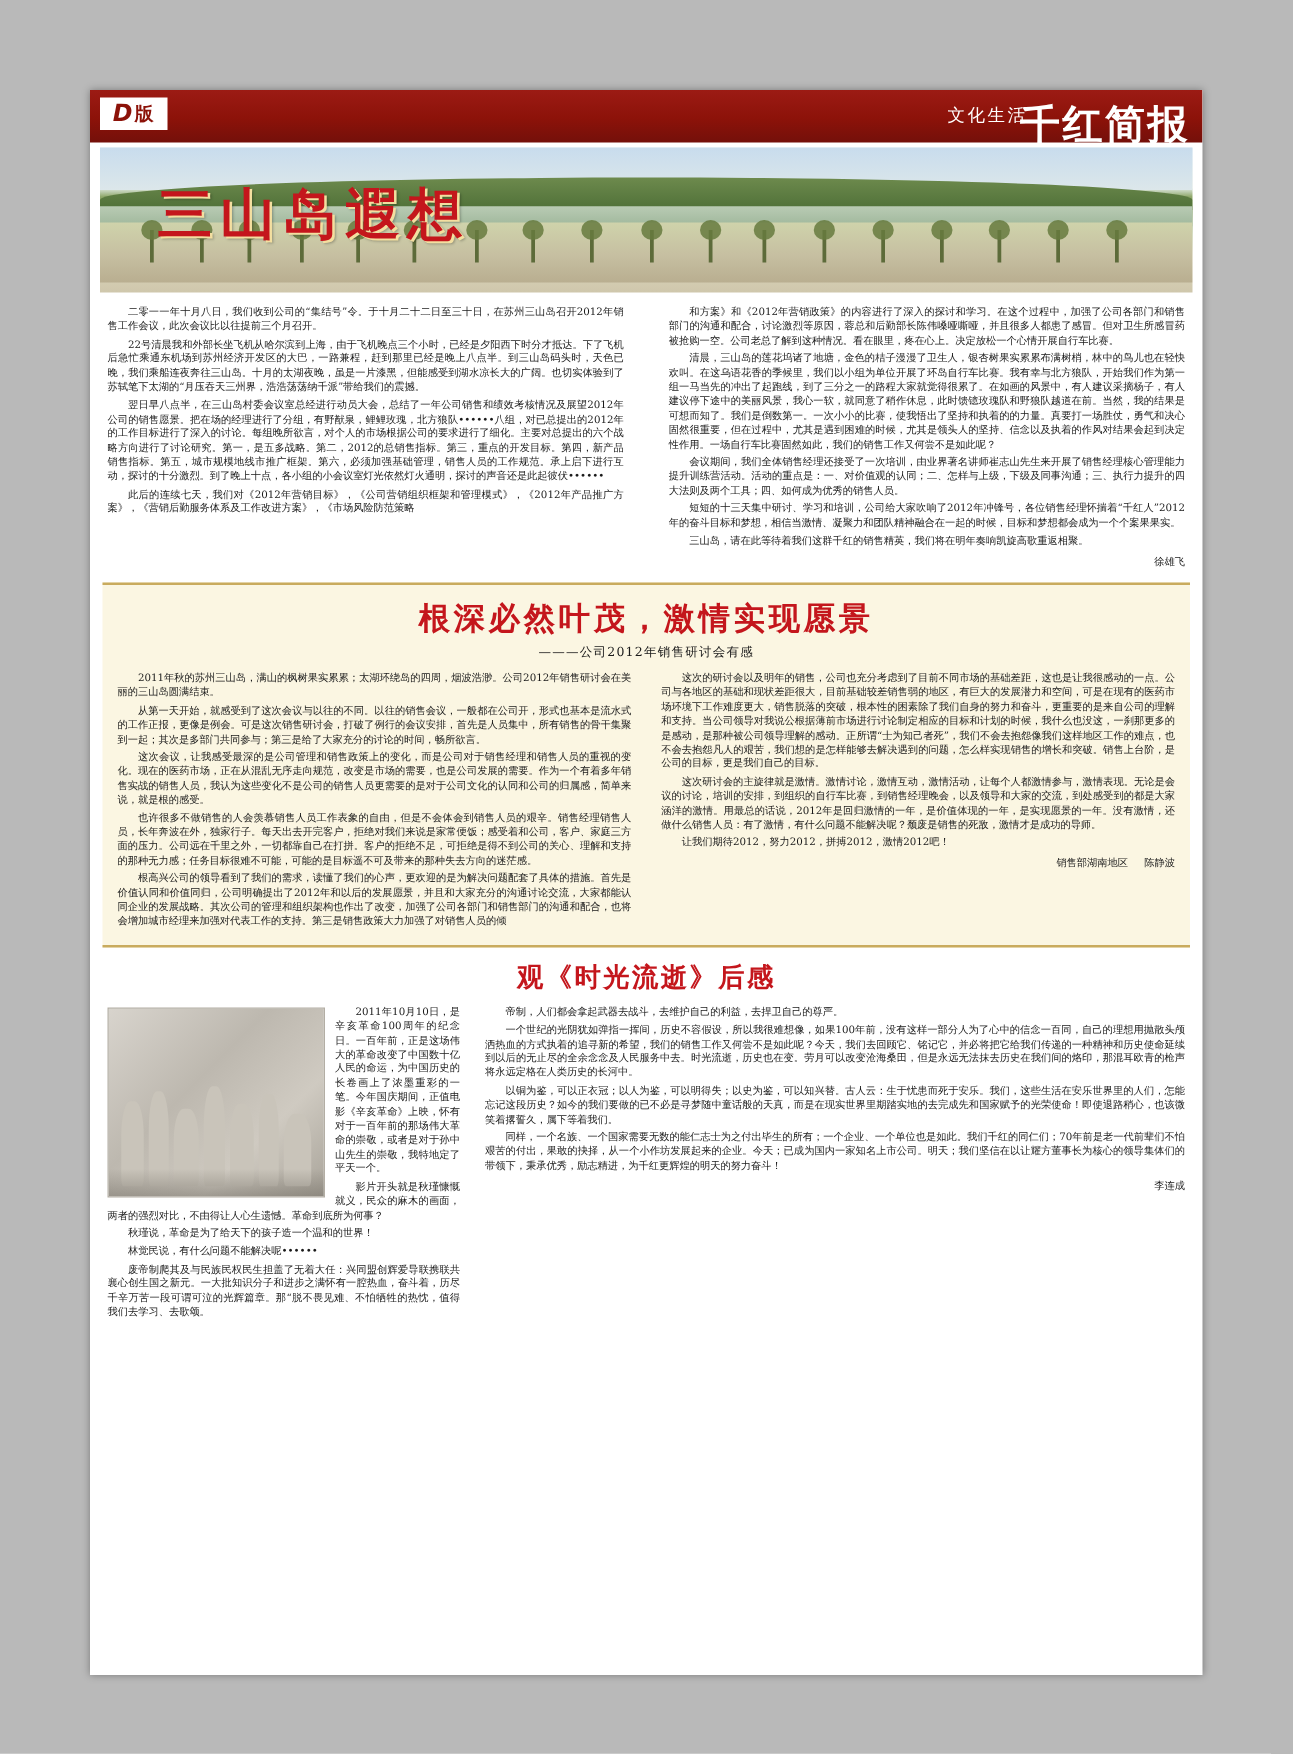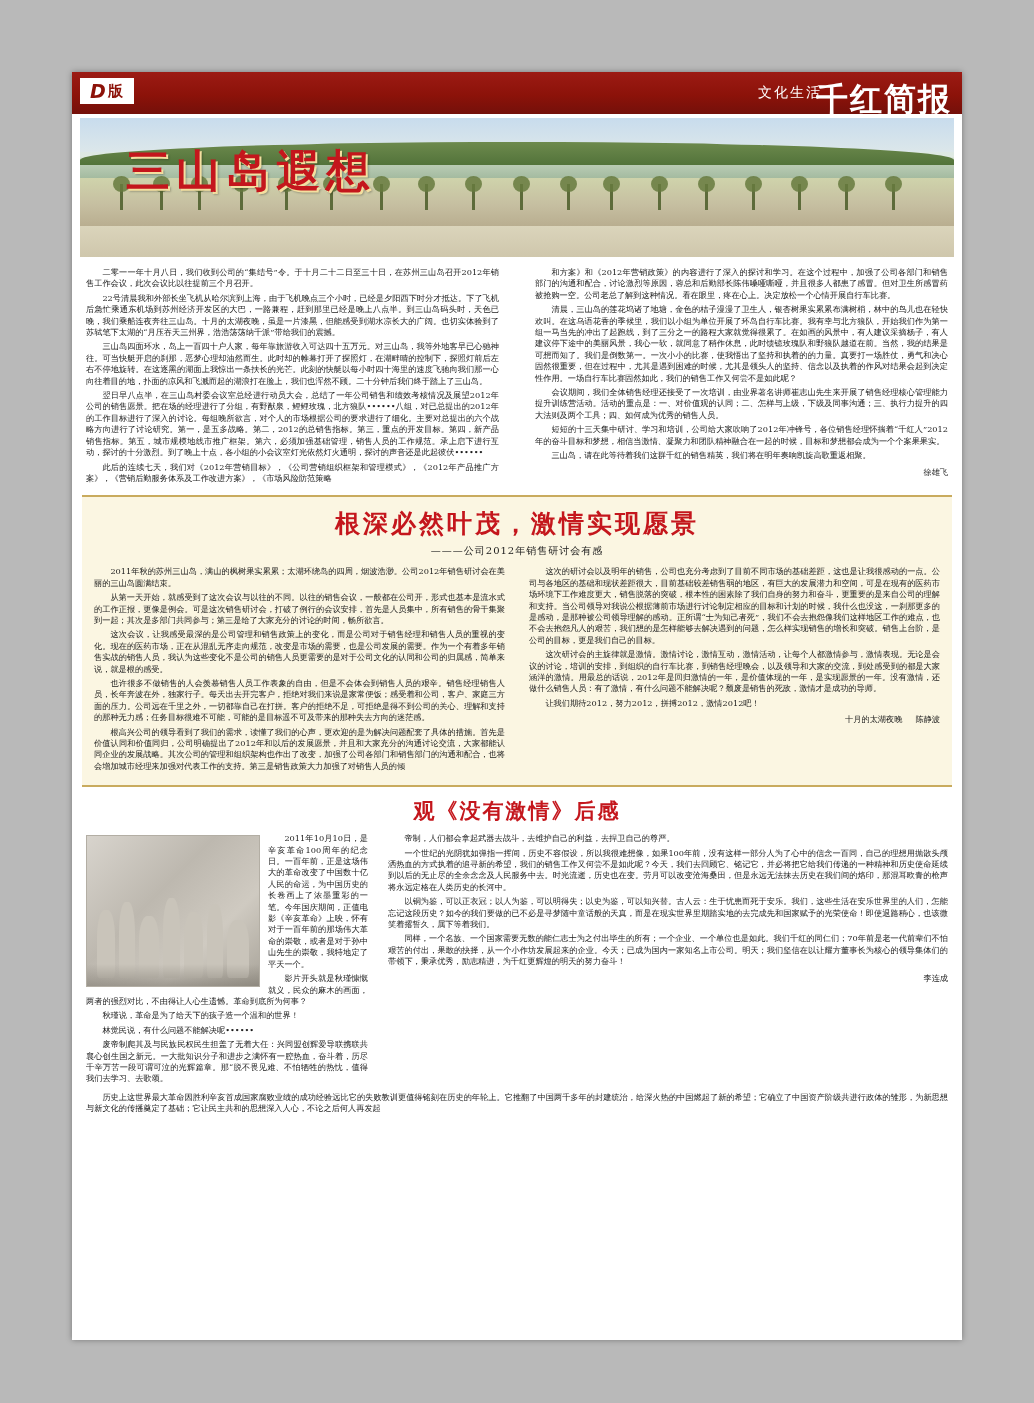--- a/index.html
+++ b/index.html
@@ -33,21 +33,21 @@
   .masthead .section{
     position:absolute;right:140px;top:12px;
     font-size:14px;letter-spacing:2px;
   }
   .masthead .paper{
     position:absolute;right:10px;top:6px;
     font-size:32px;font-weight:bold;letter-spacing:2px;
   }
   
   .hero{
-    position:relative;height:139px;margin:4px 8px 0 8px;
+    position:relative;height:116px;margin:4px 8px 0 8px;
     background:linear-gradient(180deg,#cfe3ef 0%,#dfe9e2 28%,#8fa76a 34%,#6f8d4e 44%,#b8c79a 60%,#dcd6bd 75%,#cfc7ac 100%);
     overflow:hidden;
   }
   .hero .sky{position:absolute;left:0;top:0;width:100%;height:34px;
     background:linear-gradient(180deg,#c8dced 0%,#dce7ea 100%);}
   .hero .ridge{position:absolute;left:0;top:24px;width:100%;height:26px;
     background:linear-gradient(180deg,#6d8a4d 0%,#4f7038 100%);
     border-radius:50% 50% 0 0 / 18px 18px 0 0;}
   .hero .water{position:absolute;left:0;top:47px;width:100%;height:16px;
     background:linear-gradient(180deg,#b9cbb4 0%,#9fb79b 100%);}
@@ -161,21 +161,20 @@
         <i style="left:765px"></i>
         <i style="left:812px"></i>
     </div>
     <div class="hero-title">三山岛遐想</div>
   </div>
 
   <div class="article1">
     <div class="col">
       <p class="cn">二零一一年十月八日，我们收到公司的“集结号”令。于十月二十二日至三十日，在苏州三山岛召开2012年销售工作会议，此次会议比以往提前三个月召开。</p>
       <p class="cn">22号清晨我和外部长坐飞机从哈尔滨到上海，由于飞机晚点三个小时，已经是夕阳西下时分才抵达。下了飞机后急忙乘通东机场到苏州经济开发区的大巴，一路兼程，赶到那里已经是晚上八点半。到三山岛码头时，天色已晚，我们乘船连夜奔往三山岛。十月的太湖夜晚，虽是一片漆黑，但能感受到湖水凉长大的广阔。也切实体验到了苏轼笔下太湖的“月压吞天三州界，浩浩荡荡纳千派”带给我们的震撼。</p>
-      <p class="cn">三山岛四面环水，岛上一百四十户人家，每年靠旅游收入可达四十五万元。对三山岛，我等外地客早已心驰神往。可当快艇开启的刹那，恶梦心理却油然而生。此时却的帷幕打开了探照灯，在湖畔晴的控制下，探照灯前后左右不停地旋转。在这逐黑的湖面上我惊出一条扶长的光芒。此刻的快艇以每小时四十海里的速度飞驰向我们那一心向往着目的地，扑面的凉风和飞溅而起的湖浪打在脸上，我们也浑然不顾。二十分钟后我们终于踏上了三山岛。</p>
       <p class="cn">翌日早八点半，在三山岛村委会议室总经进行动员大会，总结了一年公司销售和绩效考核情况及展望2012年公司的销售愿景。把在场的经理进行了分组，有野猷泉，鲤鲤玫瑰，北方狼队••••••八组，对已总提出的2012年的工作目标进行了深入的讨论。每组晚所欲言，对个人的市场根据公司的要求进行了细化。主要对总提出的六个战略方向进行了讨论研究。第一，是五多战略。第二，2012的总销售指标。第三，重点的开发目标。第四，新产品销售指标。第五，城市规模地线市推广框架。第六，必须加强基础管理，销售人员的工作规范。承上启下进行互动，探讨的十分激烈。到了晚上十点，各小组的小会议室灯光依然灯火通明，探讨的声音还是此起彼伏••••••</p>
       <p class="cn">此后的连续七天，我们对《2012年营销目标》，《公司营销组织框架和管理模式》，《2012年产品推广方案》，《营销后勤服务体系及工作改进方案》，《市场风险防范策略</p>
     </div>
     <div class="col">
       <p class="cn">和方案》和《2012年营销政策》的内容进行了深入的探讨和学习。在这个过程中，加强了公司各部门和销售部门的沟通和配合，讨论激烈等原因，蓉总和后勤部长陈伟嗓哑嘶哑，并且很多人都患了感冒。但对卫生所感冒药被抢购一空。公司老总了解到这种情况。看在眼里，疼在心上。决定放松一个心情开展自行车比赛。</p>
       <p class="cn">清晨，三山岛的莲花坞诸了地塘，金色的桔子漫漫了卫生人，银杏树果实累累布满树梢，林中的鸟儿也在轻快欢叫。在这乌语花香的季候里，我们以小组为单位开展了环岛自行车比赛。我有幸与北方狼队，开始我们作为第一组一马当先的冲出了起跑线，到了三分之一的路程大家就觉得很累了。在如画的风景中，有人建议采摘杨子，有人建议停下途中的美丽风景，我心一软，就同意了稍作休息，此时馈镱玫瑰队和野狼队越道在前。当然，我的结果是可想而知了。我们是倒数第一。一次小小的比赛，使我悟出了坚持和执着的的力量。真要打一场胜仗，勇气和决心固然很重要，但在过程中，尤其是遇到困难的时候，尤其是领头人的坚持、信念以及执着的作风对结果会起到决定性作用。一场自行车比赛固然如此，我们的销售工作又何尝不是如此呢？</p>
       <p class="cn">会议期间，我们全体销售经理还接受了一次培训，由业界著名讲师崔志山先生来开展了销售经理核心管理能力提升训练营活动。活动的重点是：一、对价值观的认同；二、怎样与上级，下级及同事沟通；三、执行力提升的四大法则及两个工具；四、如何成为优秀的销售人员。</p>
       <p class="cn">短短的十三天集中研讨、学习和培训，公司给大家吹响了2012年冲锋号，各位销售经理怀揣着“千红人”2012年的奋斗目标和梦想，相信当激情、凝聚力和团队精神融合在一起的时候，目标和梦想都会成为一个个案果果实。</p>
       <p class="cn">三山岛，请在此等待着我们这群千红的销售精英，我们将在明年奏响凯旋高歌重返相聚。</p>
       <p class="cn sign">徐雄飞</p>
@@ -191,30 +190,30 @@
         <p class="cn">从第一天开始，就感受到了这次会议与以往的不同。以往的销售会议，一般都在公司开，形式也基本是流水式的工作正报，更像是例会。可是这次销售研讨会，打破了例行的会议安排，首先是人员集中，所有销售的骨干集聚到一起；其次是多部门共同参与；第三是给了大家充分的讨论的时间，畅所欲言。</p>
         <p class="cn">这次会议，让我感受最深的是公司管理和销售政策上的变化，而是公司对于销售经理和销售人员的重视的变化。现在的医药市场，正在从混乱无序走向规范，改变是市场的需要，也是公司发展的需要。作为一个有着多年销售实战的销售人员，我认为这些变化不是公司的销售人员更需要的是对于公司文化的认同和公司的归属感，简单来说，就是根的感受。</p>
         <p class="cn">也许很多不做销售的人会羡慕销售人员工作表象的自由，但是不会体会到销售人员的艰辛。销售经理销售人员，长年奔波在外，独家行子。每天出去开完客户，拒绝对我们来说是家常便饭；感受着和公司，客户、家庭三方面的压力。公司远在千里之外，一切都靠自己在打拼。客户的拒绝不足，可拒绝是得不到公司的关心、理解和支持的那种无力感；任务目标很难不可能，可能的是目标遥不可及带来的那种失去方向的迷茫感。</p>
         <p class="cn">根高兴公司的领导看到了我们的需求，读懂了我们的心声，更欢迎的是为解决问题配套了具体的措施。首先是价值认同和价值同归，公司明确提出了2012年和以后的发展愿景，并且和大家充分的沟通讨论交流，大家都能认同企业的发展战略。其次公司的管理和组织架构也作出了改变，加强了公司各部门和销售部门的沟通和配合，也将会增加城市经理来加强对代表工作的支持。第三是销售政策大力加强了对销售人员的倾</p>
       </div>
       <div class="col">
         <p class="cn">这次的研讨会以及明年的销售，公司也充分考虑到了目前不同市场的基础差距，这也是让我很感动的一点。公司与各地区的基础和现状差距很大，目前基础较差销售弱的地区，有巨大的发展潜力和空间，可是在现有的医药市场环境下工作难度更大，销售脱落的突破，根本性的困素除了我们自身的努力和奋斗，更重要的是来自公司的理解和支持。当公司领导对我说公根据薄前市场进行讨论制定相应的目标和计划的时候，我什么也没这，一刹那更多的是感动，是那种被公司领导理解的感动。正所谓“士为知己者死”，我们不会去抱怨像我们这样地区工作的难点，也不会去抱怨凡人的艰苦，我们想的是怎样能够去解决遇到的问题，怎么样实现销售的增长和突破。销售上台阶，是公司的目标，更是我们自己的目标。</p>
         <p class="cn">这次研讨会的主旋律就是激情。激情讨论，激情互动，激情活动，让每个人都激情参与，激情表现。无论是会议的讨论，培训的安排，到组织的自行车比赛，到销售经理晚会，以及领导和大家的交流，到处感受到的都是大家涵洋的激情。用最总的话说，2012年是回归激情的一年，是价值体现的一年，是实现愿景的一年。没有激情，还做什么销售人员：有了激情，有什么问题不能解决呢？颓废是销售的死敌，激情才是成功的导师。</p>
         <p class="cn">让我们期待2012，努力2012，拼搏2012，激情2012吧！</p>
         <p class="cn sign">
-          <span>十月的太湖夜晚</span>
+          <span>销售部湖南地区</span>
           &nbsp;&nbsp;&nbsp;
           <span>陈静波</span>
         </p>
       </div>
     </div>
   </div>
 
   <div class="article3">
-    <h2>观《没有激情》后感</h2>
+    <h2>观《时光流逝》后感</h2>
     <div class="a3grid">
       <div class="a3left">
         <div class="photo">
           <span class="fig" style="left:10px;width:18px;height:68px;"></span>
           <span class="fig" style="left:32px;width:16px;height:76px;"></span>
           <span class="fig" style="left:52px;width:20px;height:62px;"></span>
           <span class="fig" style="left:76px;width:17px;height:80px;"></span>
           <span class="fig" style="left:97px;width:19px;height:66px;"></span>
           <span class="fig" style="left:120px;width:16px;height:74px;"></span>
           <span class="fig" style="left:140px;width:22px;height:58px;"></span>
@@ -226,18 +225,15 @@
         <p class="cn">废帝制爬其及与民族民权民生担盖了无着大任：兴同盟创辉爱导联携联共襄心创生国之新元。一大批知识分子和进步之满怀有一腔热血，奋斗着，历尽千辛万苦一段可谓可泣的光辉篇章。那“脱不畏见难、不怕牺牲的热忱，值得我们去学习、去歌颂。</p>
       </div>
       <div class="a3right">
         <p class="cn">帝制，人们都会拿起武器去战斗，去维护自己的利益，去捍卫自己的尊严。</p>
         <p class="cn">一个世纪的光阴犹如弹指一挥间，历史不容假设，所以我很难想像，如果100年前，没有这样一部分人为了心中的信念一百同，自己的理想用抛散头颅洒热血的方式执着的追寻新的希望，我们的销售工作又何尝不是如此呢？今天，我们去回顾它、铭记它，并必将把它给我们传递的一种精神和历史使命延续到以后的无止尽的全余念念及人民服务中去。时光流逝，历史也在变。劳月可以改变沧海桑田，但是永远无法抹去历史在我们间的烙印，那混耳欧青的枪声将永远定格在人类历史的长河中。</p>
         <p class="cn">以铜为鉴，可以正衣冠；以人为鉴，可以明得失；以史为鉴，可以知兴替。古人云：生于忧患而死于安乐。我们，这些生活在安乐世界里的人们，怎能忘记这段历史？如今的我们要做的已不必是寻梦随中童话般的天真，而是在现实世界里期踏实地的去完成先和国家赋予的光荣使命！即使退路稍心，也该微笑着撂誓久，属下等着我们。</p>
         <p class="cn">同样，一个名族、一个国家需要无数的能仁志士为之付出毕生的所有；一个企业、一个单位也是如此。我们千红的同仁们；70年前是老一代前辈们不怕艰苦的付出，果敢的抉择，从一个小作坊发展起来的企业。今天；已成为国内一家知名上市公司。明天；我们坚信在以让耀方董事长为核心的领导集体们的带领下，秉承优秀，励志精进，为千红更辉煌的明天的努力奋斗！</p>
         <p class="cn sign">李连成</p>
       </div>
     </div>
-    <div class="fullrow">
-      <p class="cn">历史上这世界最大革命因胜利辛亥首成国家腐败业绩的成功经验远比它的失败教训更值得铭刻在历史的年轮上。它推翻了中国两千多年的封建统治，给深火热的中国燃起了新的希望；它确立了中国资产阶级共进行政体的雏形，为新思想与新文化的传播奠定了基础；它让民主共和的思想深入人心，不论之后何人再发起</p>
-    </div>
   </div>
 
 </div>
 
 </body></html>

